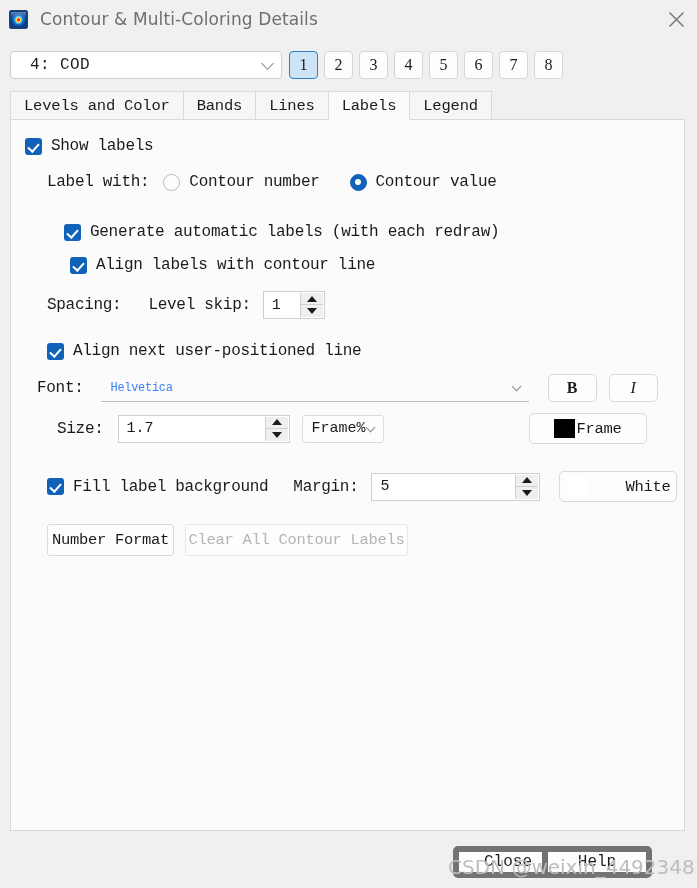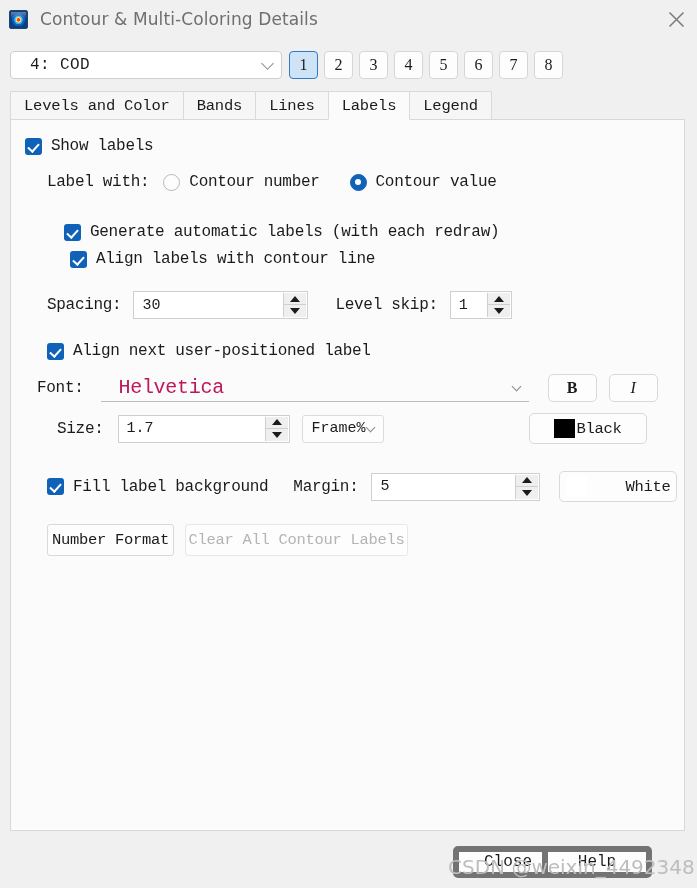--- a/index.html
+++ b/index.html
@@ -235,23 +235,23 @@
 
   
   .ucombo {
     position: relative;
     background: #fbfbfb;
     border-bottom: 1.5px solid #bdbdbd;
     height: 27px;
     display: flex; align-items: center;
   }
   .ucombo .val {
-    margin-left: 18px;
-    font-size: 20px;
-    color: #be185d;
+    margin-left: 10px;
+    font-size: 12px;
+    color: #3b82f6;
     font-family: "Liberation Mono", "DejaVu Sans Mono", monospace;
     letter-spacing: -.3px;
   }
 
   
   .bcombo {
     position: relative;
     background: #fdfdfd;
     border: 1px solid #dcdcdc;
     border-radius: 3px;
@@ -367,55 +367,44 @@
       <span class="lbl">Contour number</span>
       <span class="rb on" style="margin-left:30px;"></span>
       <span class="lbl">Contour value</span>
     </div>
 
     <div class="row" style="left:53px; top:103px;">
       <span class="cb"></span>
       <span class="lbl">Generate automatic labels (with each redraw)</span>
     </div>
 
-    <div class="row" style="left:59px; top:130px;">
+    <div class="row" style="left:59px; top:136px;">
       <span class="cb"></span>
       <span class="lbl">Align labels with contour line</span>
     </div>
 
     <div class="row" style="left:36px; top:171px;">
       <span class="plain">Spacing:</span>
-      <span class="spin" style="width:175px; margin-left:12px;">
-        <span class="sval">30</span>
-        <span class="btns">
-          <span class="b">
-              <span class="tri-up"></span>
-            </span>
-          <span class="b">
-              <span class="tri-dn"></span>
-            </span>
-        </span>
-      </span>
       <span class="plain" style="margin-left:27px;">Level skip:</span>
       <span class="spin" style="width:62px; margin-left:12px;">
         <span class="sval">1</span>
         <span class="btns">
           <span class="b">
               <span class="tri-up"></span>
             </span>
           <span class="b">
               <span class="tri-dn"></span>
             </span>
         </span>
       </span>
     </div>
 
     <div class="row" style="left:36px; top:222px;">
       <span class="cb"></span>
-      <span class="lbl">Align next user-positioned label</span>
+      <span class="lbl">Align next user-positioned line</span>
     </div>
 
     <div class="row" style="left:26px; top:254px;">
       <span class="plain">Font:</span>
       <span class="ucombo" style="width:428px; margin-left:17px;">
         <span class="val">Helvetica</span>
         <span class="chev sm"></span>
       </span>
       <span class="btn" style="width:49px; height:28px; margin-left:19px;">
         <span class="bold">B</span>
@@ -437,21 +426,21 @@
               <span class="tri-dn"></span>
             </span>
         </span>
       </span>
       <span class="bcombo" style="width:82px; margin-left:12px;">
         <span class="val">Frame%</span>
         <span class="chev sm"></span>
       </span>
       <span class="btn" style="width:118px; height:31px; margin-left:145px;">
         <span class="swatch black"></span>
-        <span>Black</span>
+        <span>Frame</span>
       </span>
     </div>
 
     <div class="row" style="left:36px; top:351px;">
       <span class="cb"></span>
       <span class="lbl">Fill label background</span>
       <span class="plain" style="margin-left:25px;">Margin:</span>
       <span class="spin" style="width:169px; margin-left:13px;">
         <span class="sval">5</span>
         <span class="btns">

